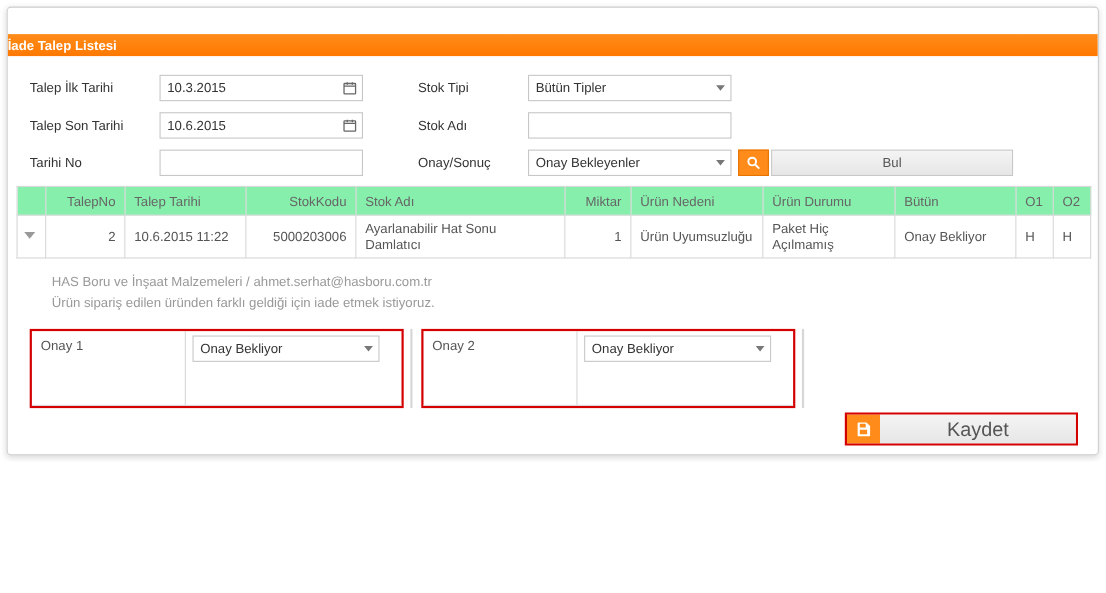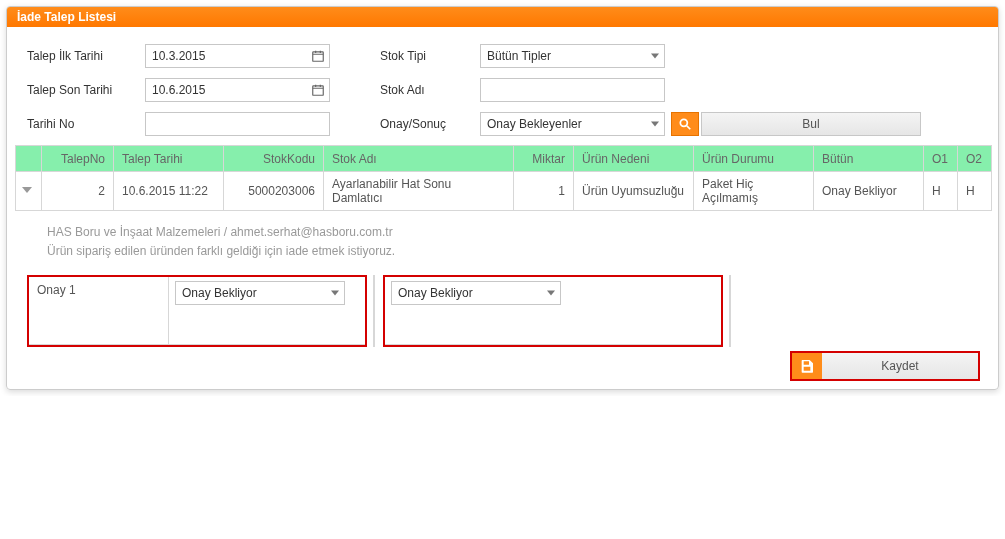--- a/index.html
+++ b/index.html
@@ -14,22 +14,23 @@
   .panel {
     border: 1px solid #ccc;
     border-radius: 4px;
     overflow: hidden;
     box-shadow: 0 2px 6px rgba(0,0,0,0.15);
   }
   .panel-header {
     background: linear-gradient(#ff8c1a, #ff7800);
     color: #fff;
     font-weight: bold;
-    padding: 3px 10px;
+    padding: 3px 0;
     font-size: 12px;
+    margin-top: 24px;
   }
   .filter-area {
     padding: 12px 20px 4px 20px;
     display: flex;
     gap: 50px;
   }
   .filter-col { }
   .filter-row {
     display: flex;
     align-items: center;
@@ -143,22 +144,22 @@
     padding:4px 18px 8px 18px;
   }
   .save-wrap{
     display:flex;align-items:stretch;height:30px;
     border:2px solid #d40000;
   }
   .save-icon{
     width:30px;background:#ff8c1a;display:flex;align-items:center;justify-content:center;color:#fff;
   }
   .save-btn{
-    width:156px;background:linear-gradient(#f4f4f4,#e6e6e6);color:#555;
-    display:flex;align-items:center;justify-content:center;font-size:12px;
+    width:178px;background:linear-gradient(#f4f4f4,#e6e6e6);color:#555;
+    display:flex;align-items:center;justify-content:center;font-size:18px;
   }
 
   svg{display:block;}
 </style>
 </head>
 <body>
 
 <div class="panel">
   <div class="panel-header">İade Talep Listesi</div>
 
@@ -289,20 +290,21 @@
             <button class="select-input">Onay Bekliyor</button>
             <span class="caret"></span>
           </div>
         </div>
       </div>
       <div class="approval-comment"></div>
     </div>
 
     <div class="approval-row">
       <div class="approval-left">
+        <div class="approval-label-cell">Onay 2</div>
         <div class="approval-select-cell">
           <div class="select-wrap">
             <button class="select-input">Onay Bekliyor</button>
             <span class="caret"></span>
           </div>
         </div>
       </div>
       <div class="approval-comment"></div>
     </div>
   </div>

